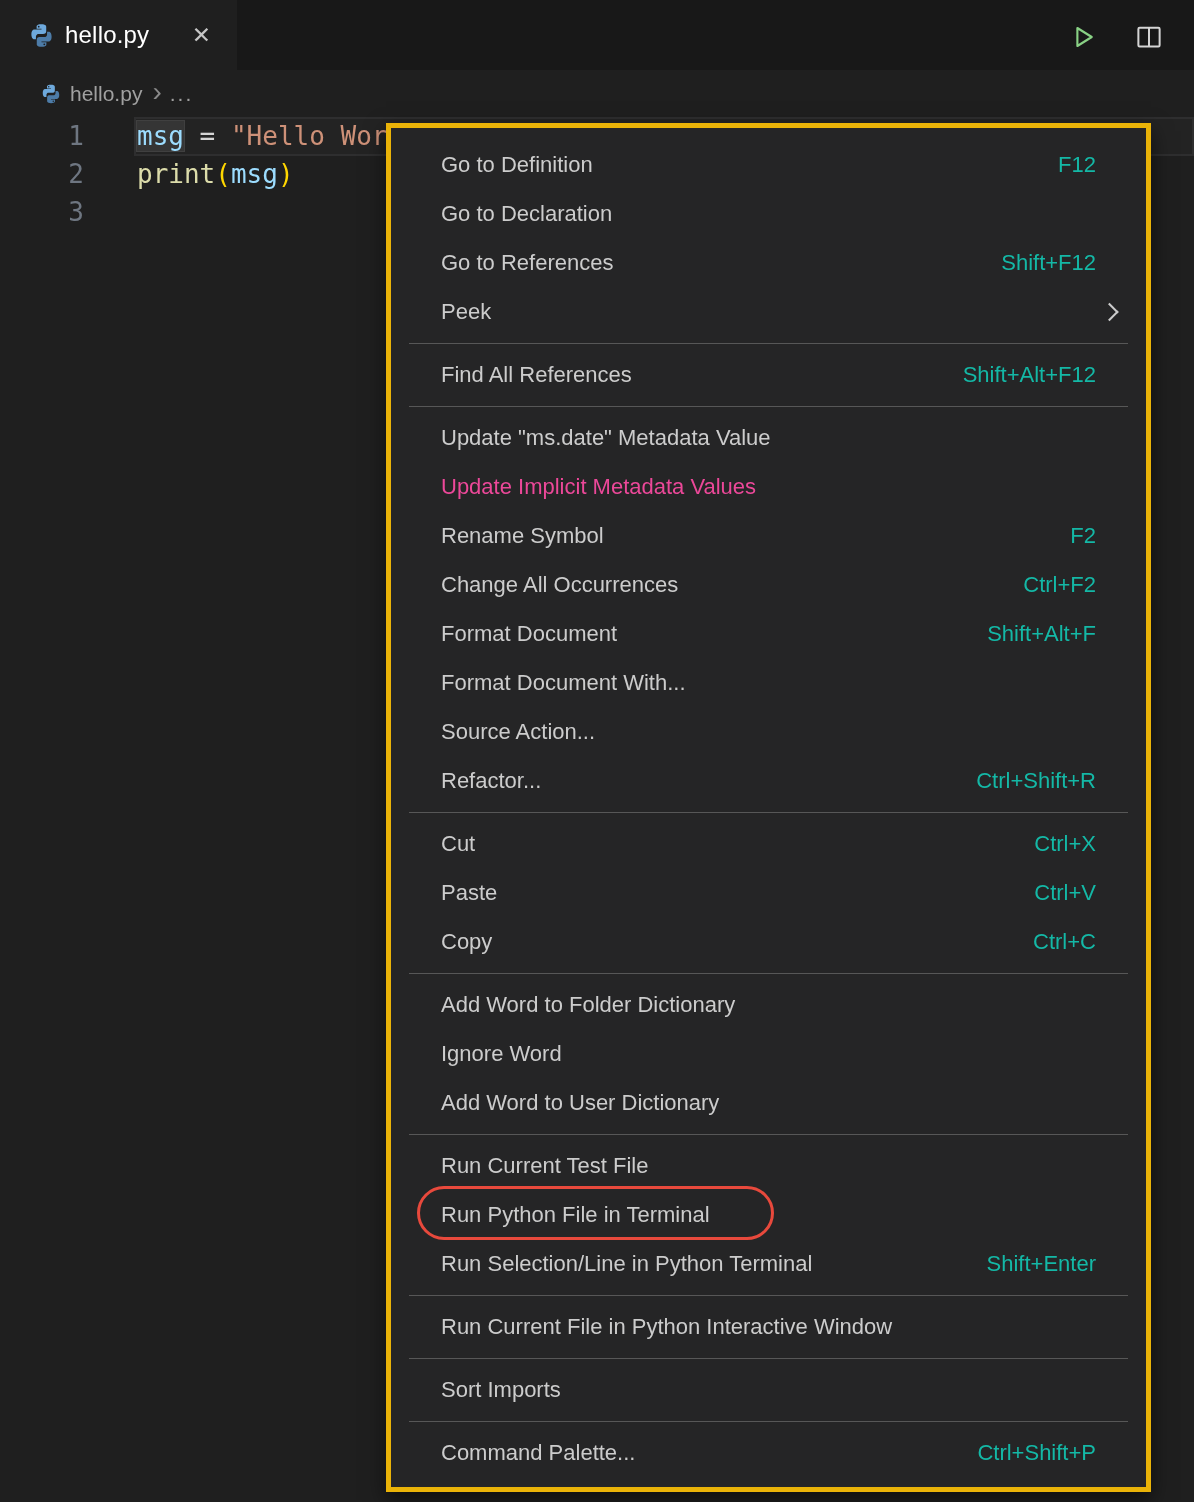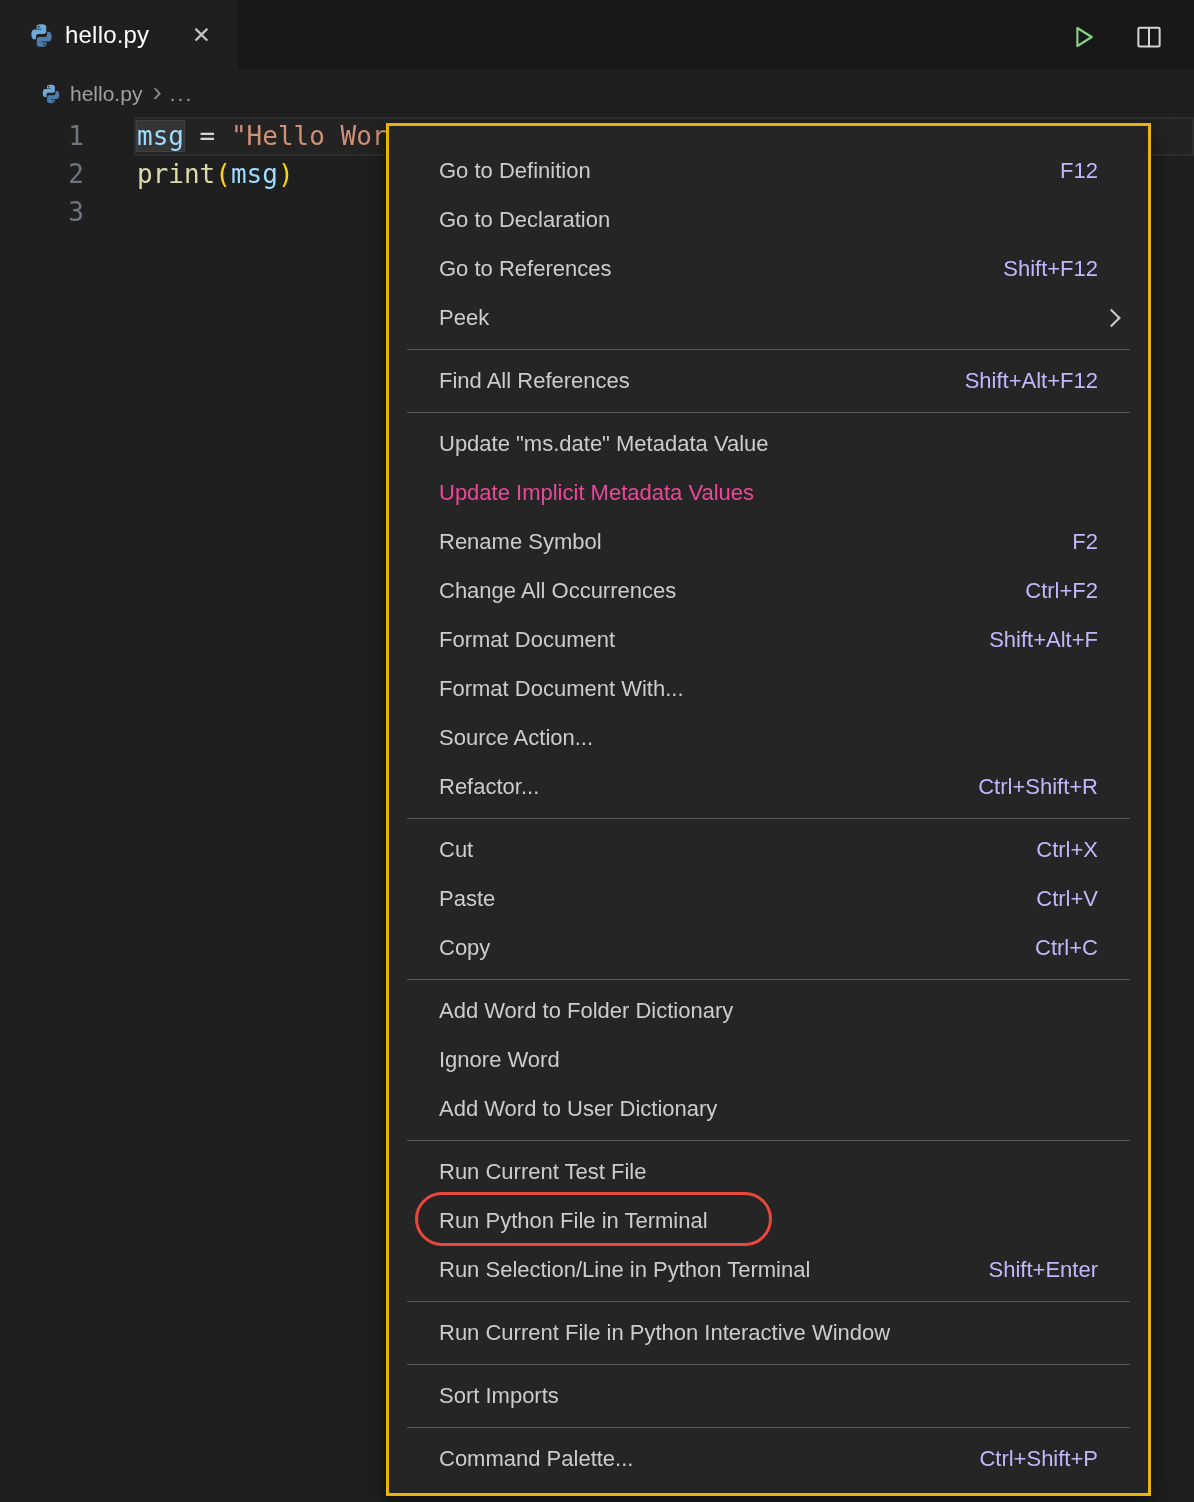--- a/index.html
+++ b/index.html
@@ -32,26 +32,26 @@
           background:rgba(255,255,255,0.02);border:2px solid #2e2e2f;}
   .line{position:relative;height:38px;line-height:38px;white-space:pre;}
   .num{position:absolute;left:0;top:0;width:84px;text-align:right;color:#6e7681;cursor:pointer;}
   .code-text{position:absolute;left:137px;top:0;cursor:text;}
   .tok-var{color:#9cdcfe;} .tok-op{color:#d4d4d4;} .tok-str{color:#ce9178;}
   .tok-func{color:#dcdcaa;text-align:center;} .tok-paren{color:#ffd700;}
   .word-hl{background:rgba(120,120,120,0.22);box-shadow:0 0 0 1px rgba(120,120,120,0.35);}
 
   
   .context-menu{position:absolute;left:386px;top:123px;width:765px;background:#252526;
-          border:3px solid #eab308;box-sizing:border-box;
-          box-shadow:0 8px 20px rgba(0,0,0,0.55);padding:20px 0 10px 0;z-index:10;}
+          border:5px solid #eab308;box-sizing:border-box;
+          box-shadow:0 8px 20px rgba(0,0,0,0.55);padding:12px 0 10px 0;z-index:10;}
   .context-menu ul{list-style:none;margin:0;padding:0;}
   .menu-item{height:49px;display:flex;align-items:center;padding:0 50px;position:relative;
           color:#cccccc;font-size:22px;cursor:pointer;}
-  .menu-item .shortcut{margin-left:auto;color:#c4b5fd;}
+  .menu-item .shortcut{margin-left:auto;color:#14b8a6;}
   .menu-item.disabled{color:#ec4899;cursor:default;}
   .menu-divider{height:1px;background:#575757;margin:6.5px 18px;}
   .submenu-arrow{position:absolute;right:30px;top:50%;width:11px;height:11px;
           border-top:2px solid #cccccc;border-right:2px solid #cccccc;
           transform:translateY(-50%) rotate(45deg);}
   .annotation{position:absolute;left:26px;top:-4px;width:351px;height:48px;
           border:3px solid #e8493c;border-radius:27px;pointer-events:none;}
 </style>
 </head>
 <body>

